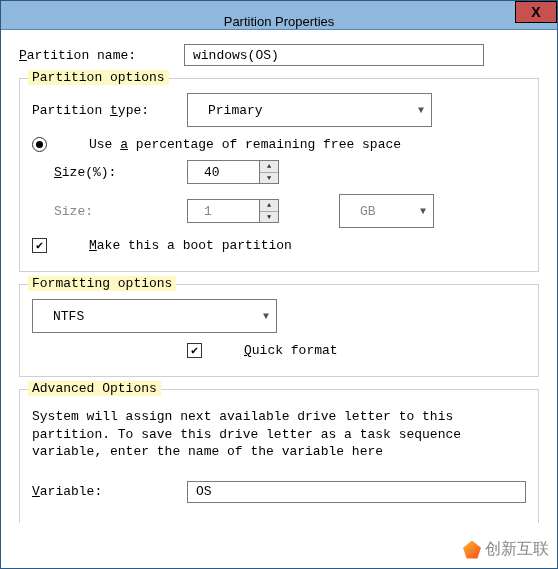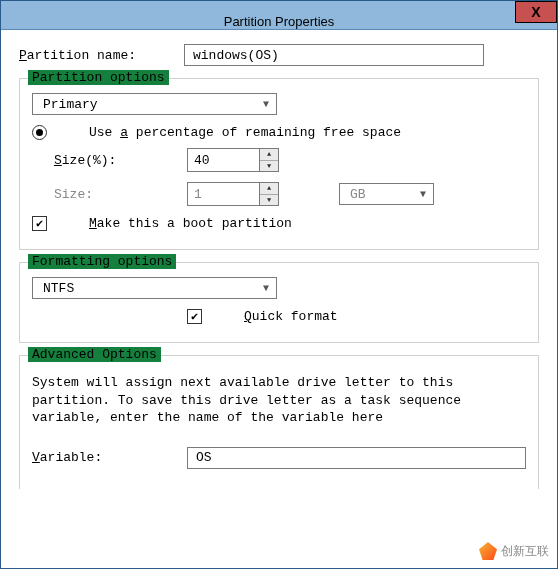--- a/index.html
+++ b/index.html
@@ -78,21 +78,21 @@
   .group {
     border: 1px solid #d0d0d0;
     margin: 12px 0 8px 0;
     padding: 14px 12px 10px 12px;
     position: relative;
   }
   .group-legend {
     position: absolute;
     top: -9px;
     left: 8px;
-    background: #15803d;
+    background: #fef9c3;
     padding: 0 4px;
   }
   .radio-row, .check-row {
     display: flex;
     align-items: center;
     margin: 8px 0;
     gap: 34px;
   }
   .radio, .checkbox {
     width: 15px;
@@ -117,46 +117,46 @@
   .checkbox.checked::after {
     content: "✔";
     font-size: 12px;
     line-height: 1;
     color: #000;
   }
   .select {
     font-family: "Courier New", monospace;
     font-size: 13px;
     border: 1px solid #7a7a7a;
-    height: 22px;
+    height: 34px;
     box-sizing: border-box;
     display: flex;
     align-items: center;
     justify-content: space-between;
-    padding: 0 2px 0 10px;
+    padding: 0 2px 0 20px;
     background: #fff;
   }
   .select.disabled { color: #888; }
   .chevron {
     width: 16px;
     text-align: center;
     font-size: 10px;
     color: #555;
   }
   .spinner {
     display: flex;
     height: 24px;
   }
   .spinner input {
     width: 72px;
     border: 1px solid #7a7a7a;
     border-right: none;
     font-family: "Courier New", monospace;
     font-size: 13px;
-    padding: 1px 6px;
+    padding: 1px 16px;
     box-sizing: border-box;
     background: #fff;
   }
   .spinner input[disabled] { color: #888; }
   .spin-btns {
     width: 18px;
     display: flex;
     flex-direction: column;
     border: 1px solid #7a7a7a;
   }
@@ -173,21 +173,21 @@
   .adv-text {
     line-height: 1.35;
     margin: 4px 0 20px 0;
   }
   .indent { margin-left: 22px; }
   .watermark {
     position: absolute;
     right: 8px;
     bottom: 8px;
     font-family: Liberation Serif, serif;
-    font-size: 12px;
+    font-size: 16px;
     color: #888;
     display: flex;
     align-items: center;
     gap: 4px;
   }
   .wm-icon {
     width: 18px; height: 18px;
     background: linear-gradient(135deg,#f7b733,#fc4a1a);
     clip-path: polygon(50% 0, 100% 40%, 80% 100%, 20% 100%, 0 40%);
   }
@@ -210,20 +210,23 @@
       <div class="label-col">
         <span class="underline-first">P</span><span>artition name:</span>
       </div>
       <input class="text" style="width: 300px;" value="windows(OS)">
     </div>
 
     <div class="group">
       <div class="group-legend">Partition options</div>
 
       <div class="row">
+        <div class="label-col" style="width:155px">
+          <span>Partition </span><span class="underline-first">t</span><span>ype:</span>
+        </div>
         <div class="select" style="width:245px">
           <span>Primary</span>
           <span class="chevron">▼</span>
         </div>
       </div>
 
       <div class="radio-row">
         <span class="radio checked"></span>
         <span><span>Use </span><span class="underline-first">a</span><span> percentage of remaining free space</span></span>
       </div>

